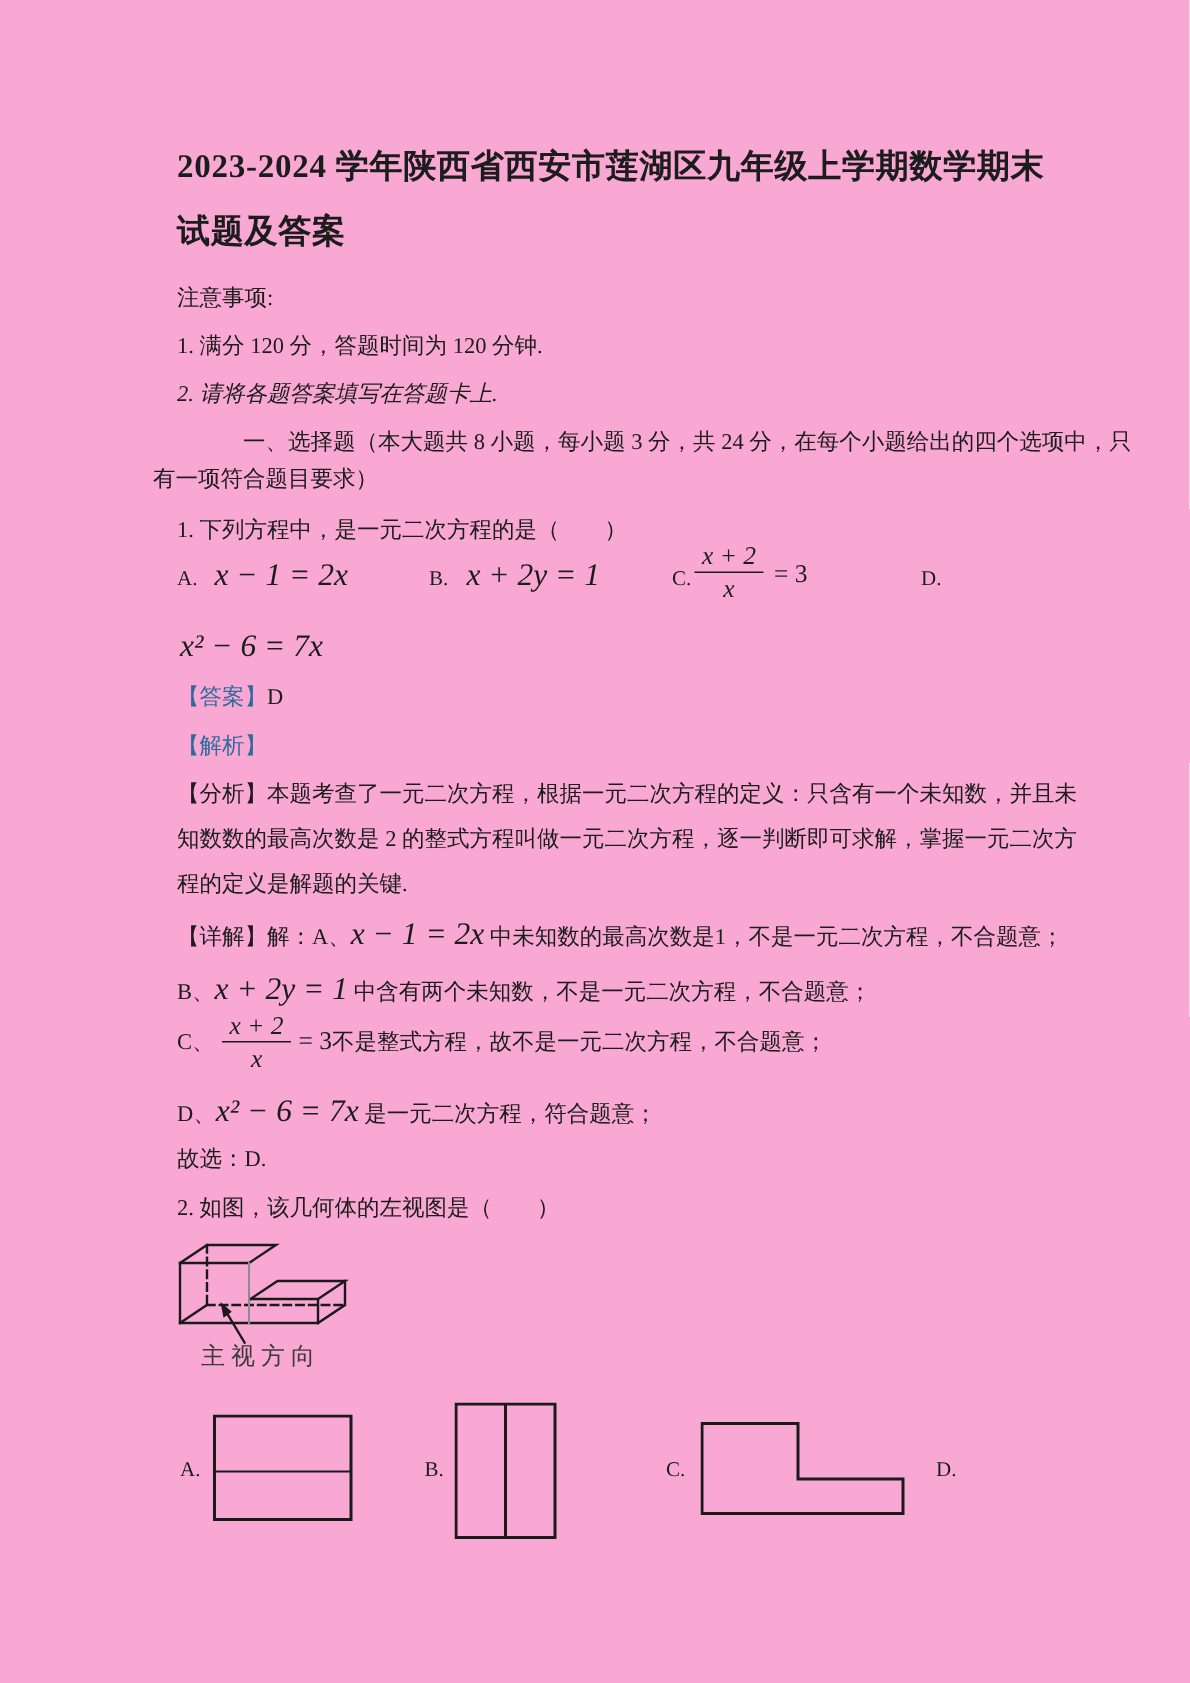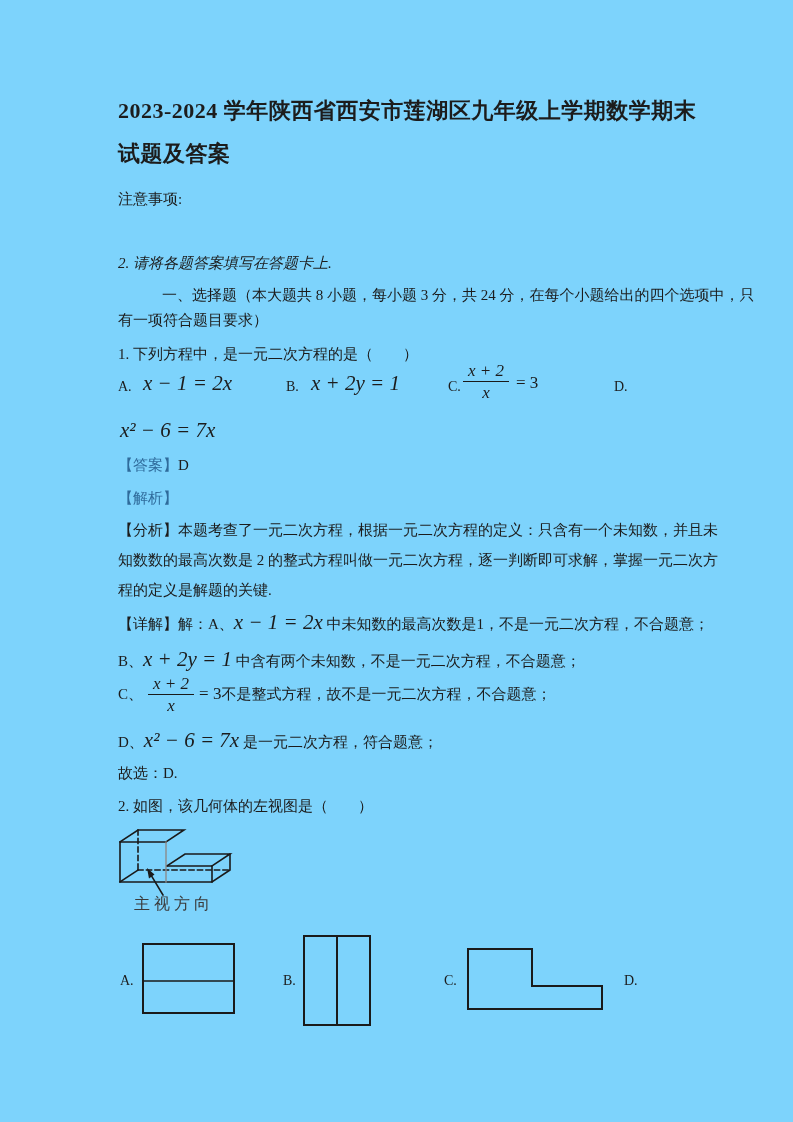--- a/index.html
+++ b/index.html
@@ -1,18 +1,18 @@
 <!DOCTYPE html>
 <html><head>
 <meta charset="utf-8">
 <title></title>
 <style>
   html,body { margin:0; padding:0; background:#ffffff; }
   .page {
-    position:relative; width:793px; height:1122px; background:#7dd3fc;
+    position:relative; width:793px; height:1122px; background:#f9a8d4;
     font-family:"Liberation Serif","DejaVu Serif",serif; color:#1c1c1c;
     overflow:hidden;
   }
   .line { position:absolute; font-size:15px; white-space:nowrap; line-height:20px; }
   .title { font-size:22px; font-weight:700; letter-spacing:0.5px; }
   .math { font-style:italic; font-size:21px;font-family:Liberation Serif, serif; }
   .upright { font-style:normal; font-size:17px; }
   .opt-label { font-size:14px; }
   .blue { color:#2F6B9B; }
   .frac { position:absolute; display:inline-block; text-align:center; }
@@ -29,24 +29,25 @@
 </style>
 </head>
 <body>
 
 <div class="page">
 
   <div class="line title" style="left:118px; top:101px;">2023-2024 学年陕西省西安市莲湖区九年级上学期数学期末</div>
   <div class="line title" style="left:118px; top:144px;">试题及答案</div>
 
   <div class="line" style="left:118px; top:189px;">注意事项:</div>
+  <div class="line" style="left:118px; top:221px;">1. 满分 120 分，答题时间为 120 分钟.</div>
   <div class="line" style="left:118px; top:253px;font-style:italic;">2. 请将各题答案填写在答题卡上.</div>
 
   <div class="line" style="left:118px; top:285px;margin-left:44px;">一、选择题（本大题共 8 小题，每小题 3 分，共 24 分，在每个小题给出的四个选项中，只</div>
-  <div class="line" style="left:118px; top:310px;">有一项符合题目要求）</div>
+  <div class="line" style="left:102px; top:310px;">有一项符合题目要求）</div>
 
   <div class="line" style="left:118px; top:344px;">1. 下列方程中，是一元二次方程的是（　　）</div>
 
   <div class="line opt-label" style="left:118px; top:377px;">A.</div>
   <div class="line math" style="left:143px; top:373px;">x − 1 = 2x</div>
 
   <div class="line opt-label" style="left:286px; top:377px;">B.</div>
   <div class="line math" style="left:311px; top:373px;">x + 2y = 1</div>
 
   <div class="line opt-label" style="left:448px; top:377px;">C.</div>

